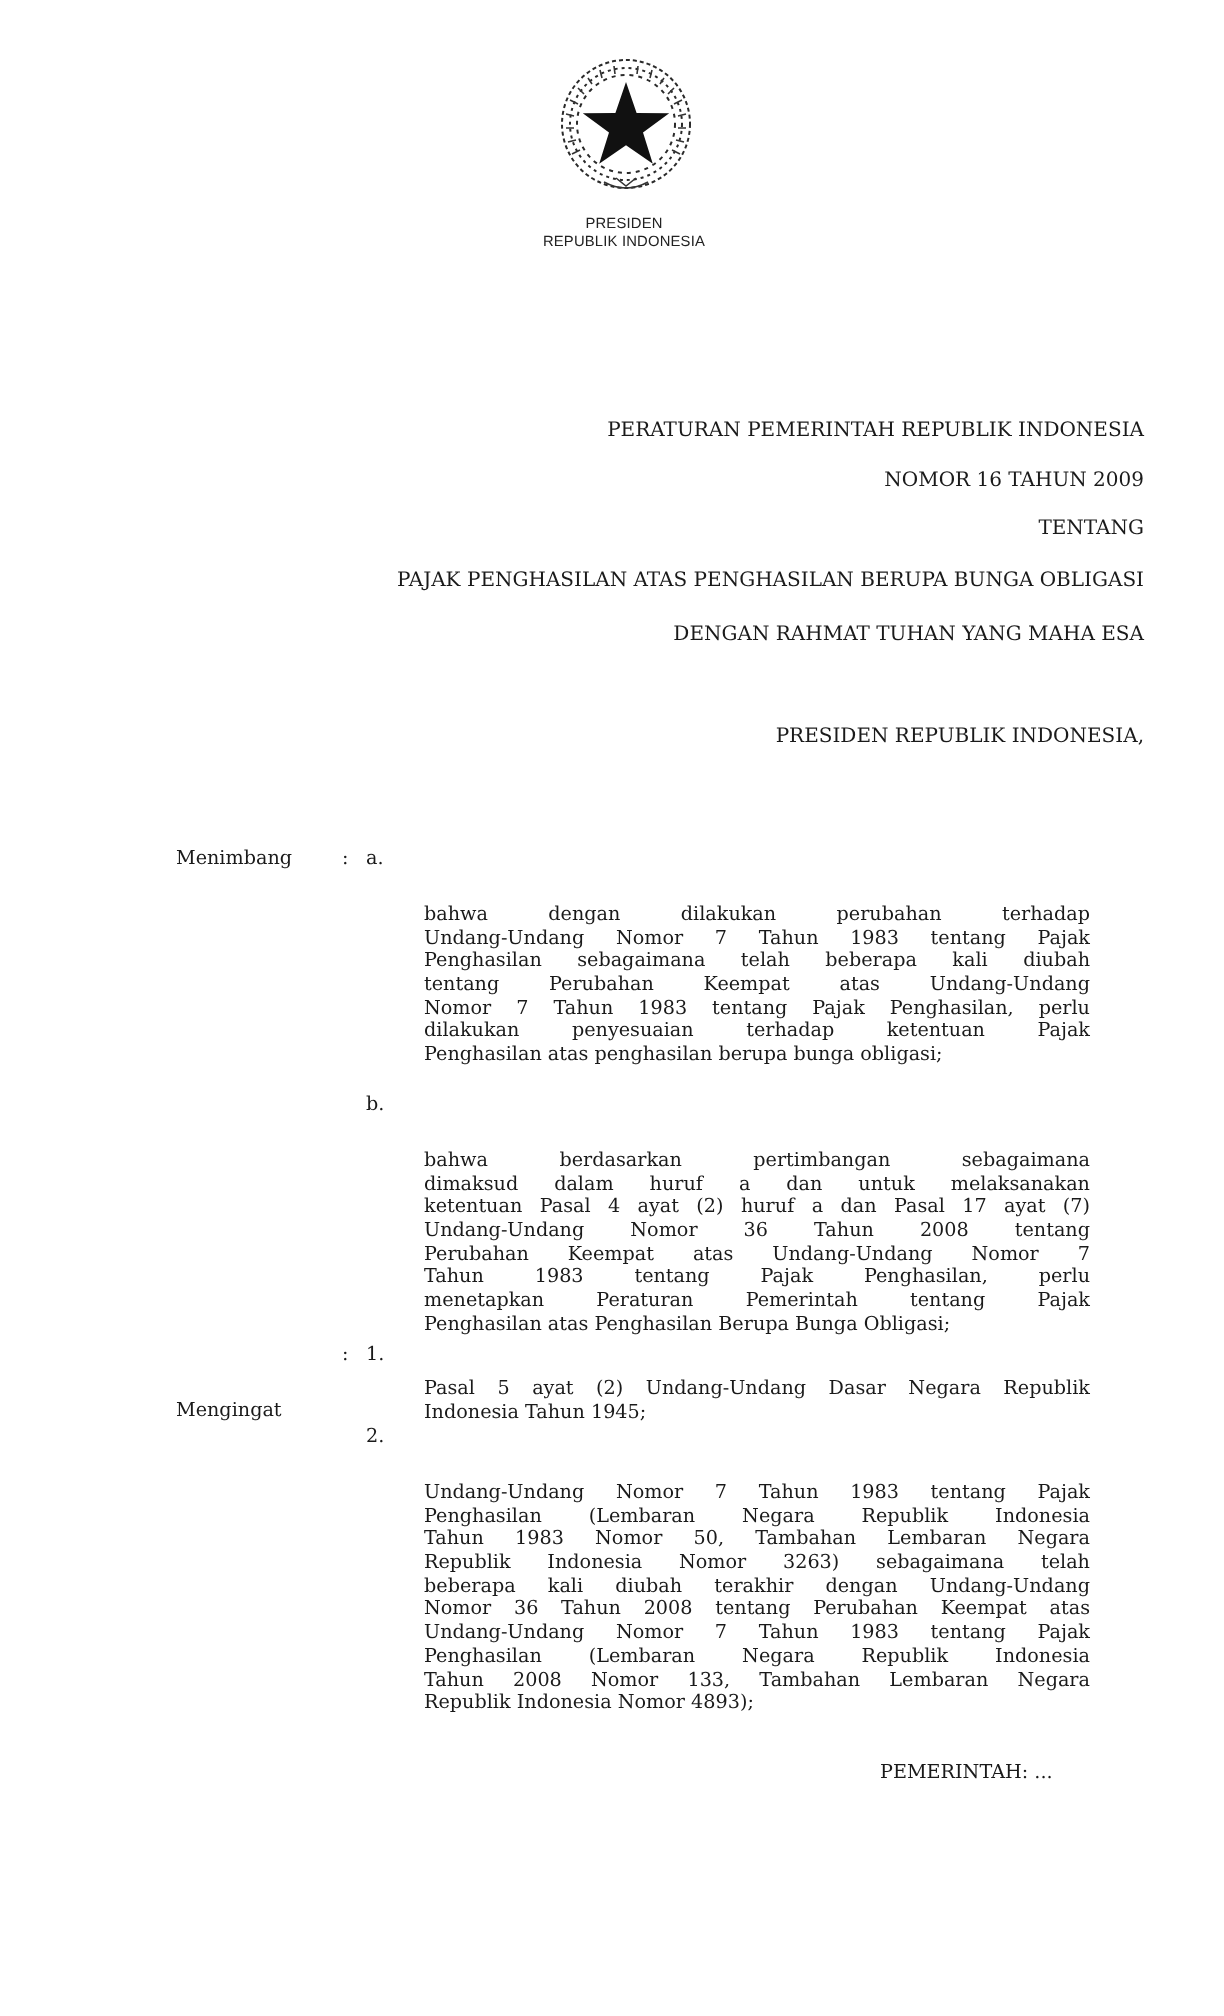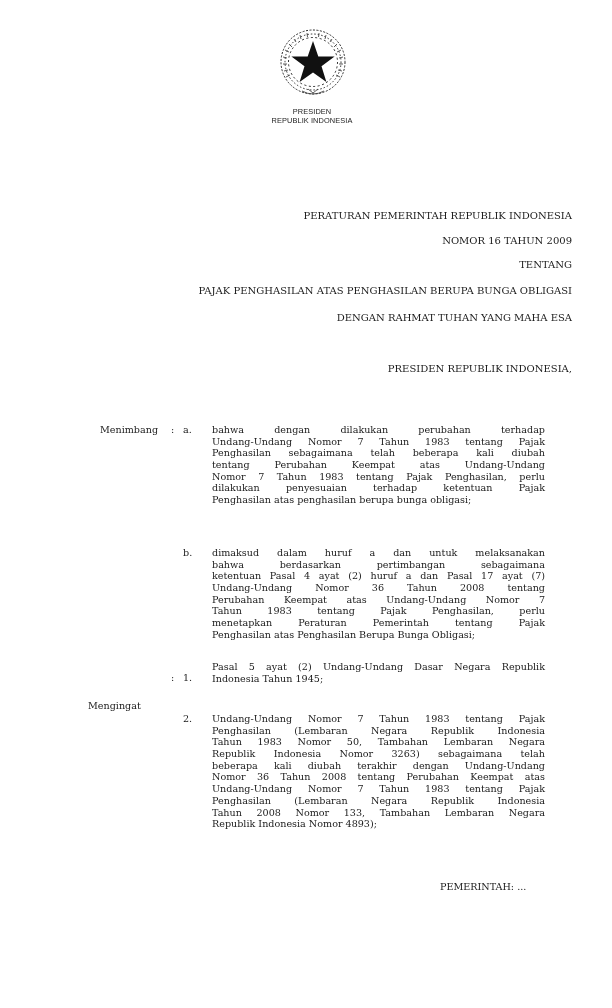--- a/index.html
+++ b/index.html
@@ -67,20 +67,21 @@
       left: 183px;
       font-size: 9.6px;
       line-height: 11.7px;
     }
     .para {
       position: absolute;
       left: 212px;
       width: 333px;
       font-size: 9.6px;
       line-height: 11.7px;
+      margin-top: 28px;
     }
     .para .ln {
       display: block;
       text-align: justify;
       text-align-last: justify;
       white-space: nowrap;
       height: 11.7px;
     }
     .para .ln.last {
       text-align-last: left;
@@ -119,38 +120,38 @@
   <div class="emblem-caption" style="top:116px;">REPUBLIK INDONESIA</div>
 
   <div class="centered" style="top:210px;">PERATURAN PEMERINTAH REPUBLIK INDONESIA</div>
   <div class="centered" style="top:235px;">NOMOR 16 TAHUN  2009</div>
   <div class="centered" style="top:285px;">PAJAK PENGHASILAN ATAS PENGHASILAN BERUPA BUNGA OBLIGASI</div>
   <div class="centered" style="top:259px;">TENTANG</div>
 
   <div class="centered" style="top:312px;">DENGAN RAHMAT  TUHAN YANG MAHA ESA</div>
   <div class="centered" style="top:363px;">PRESIDEN REPUBLIK INDONESIA,</div>
 
-  <div class="label" style="top:424px;margin-left:12px;">Menimbang</div>
+  <div class="label" style="top:424px;">Menimbang</div>
   <div class="colon" style="top:424px;">:</div>
 
   <div class="marker" style="top:424px;">a.</div>
   <div class="para" style="top:424px;">
     <span class="ln">bahwa dengan dilakukan perubahan terhadap</span>
     <span class="ln">Undang-Undang Nomor 7 Tahun 1983 tentang Pajak</span>
     <span class="ln">Penghasilan sebagaimana telah beberapa kali diubah</span>
     <span class="ln">tentang Perubahan Keempat atas Undang-Undang</span>
     <span class="ln">Nomor 7 Tahun 1983 tentang Pajak Penghasilan, perlu</span>
     <span class="ln">dilakukan penyesuaian terhadap ketentuan Pajak</span>
     <span class="ln last">Penghasilan atas penghasilan berupa bunga obligasi;</span>
   </div>
 
   <div class="marker" style="top:547px;">b.</div>
   <div class="para" style="top:547px;">
+    <span class="ln">bahwa berdasarkan pertimbangan sebagaimana</span>
     <span class="ln">dimaksud dalam huruf a dan untuk melaksanakan</span>
-    <span class="ln">bahwa berdasarkan pertimbangan sebagaimana</span>
     <span class="ln">ketentuan Pasal 4 ayat (2) huruf a dan Pasal 17 ayat (7)</span>
     <span class="ln">Undang-Undang Nomor 36 Tahun 2008 tentang</span>
     <span class="ln">Perubahan Keempat atas Undang-Undang Nomor 7</span>
     <span class="ln">Tahun 1983 tentang Pajak Penghasilan, perlu</span>
     <span class="ln">menetapkan Peraturan Pemerintah tentang Pajak</span>
     <span class="ln last">Penghasilan atas Penghasilan Berupa Bunga Obligasi;</span>
   </div>
 
   <div class="label" style="top:700px;">Mengingat</div>
   <div class="colon" style="top:672px;">:</div>

